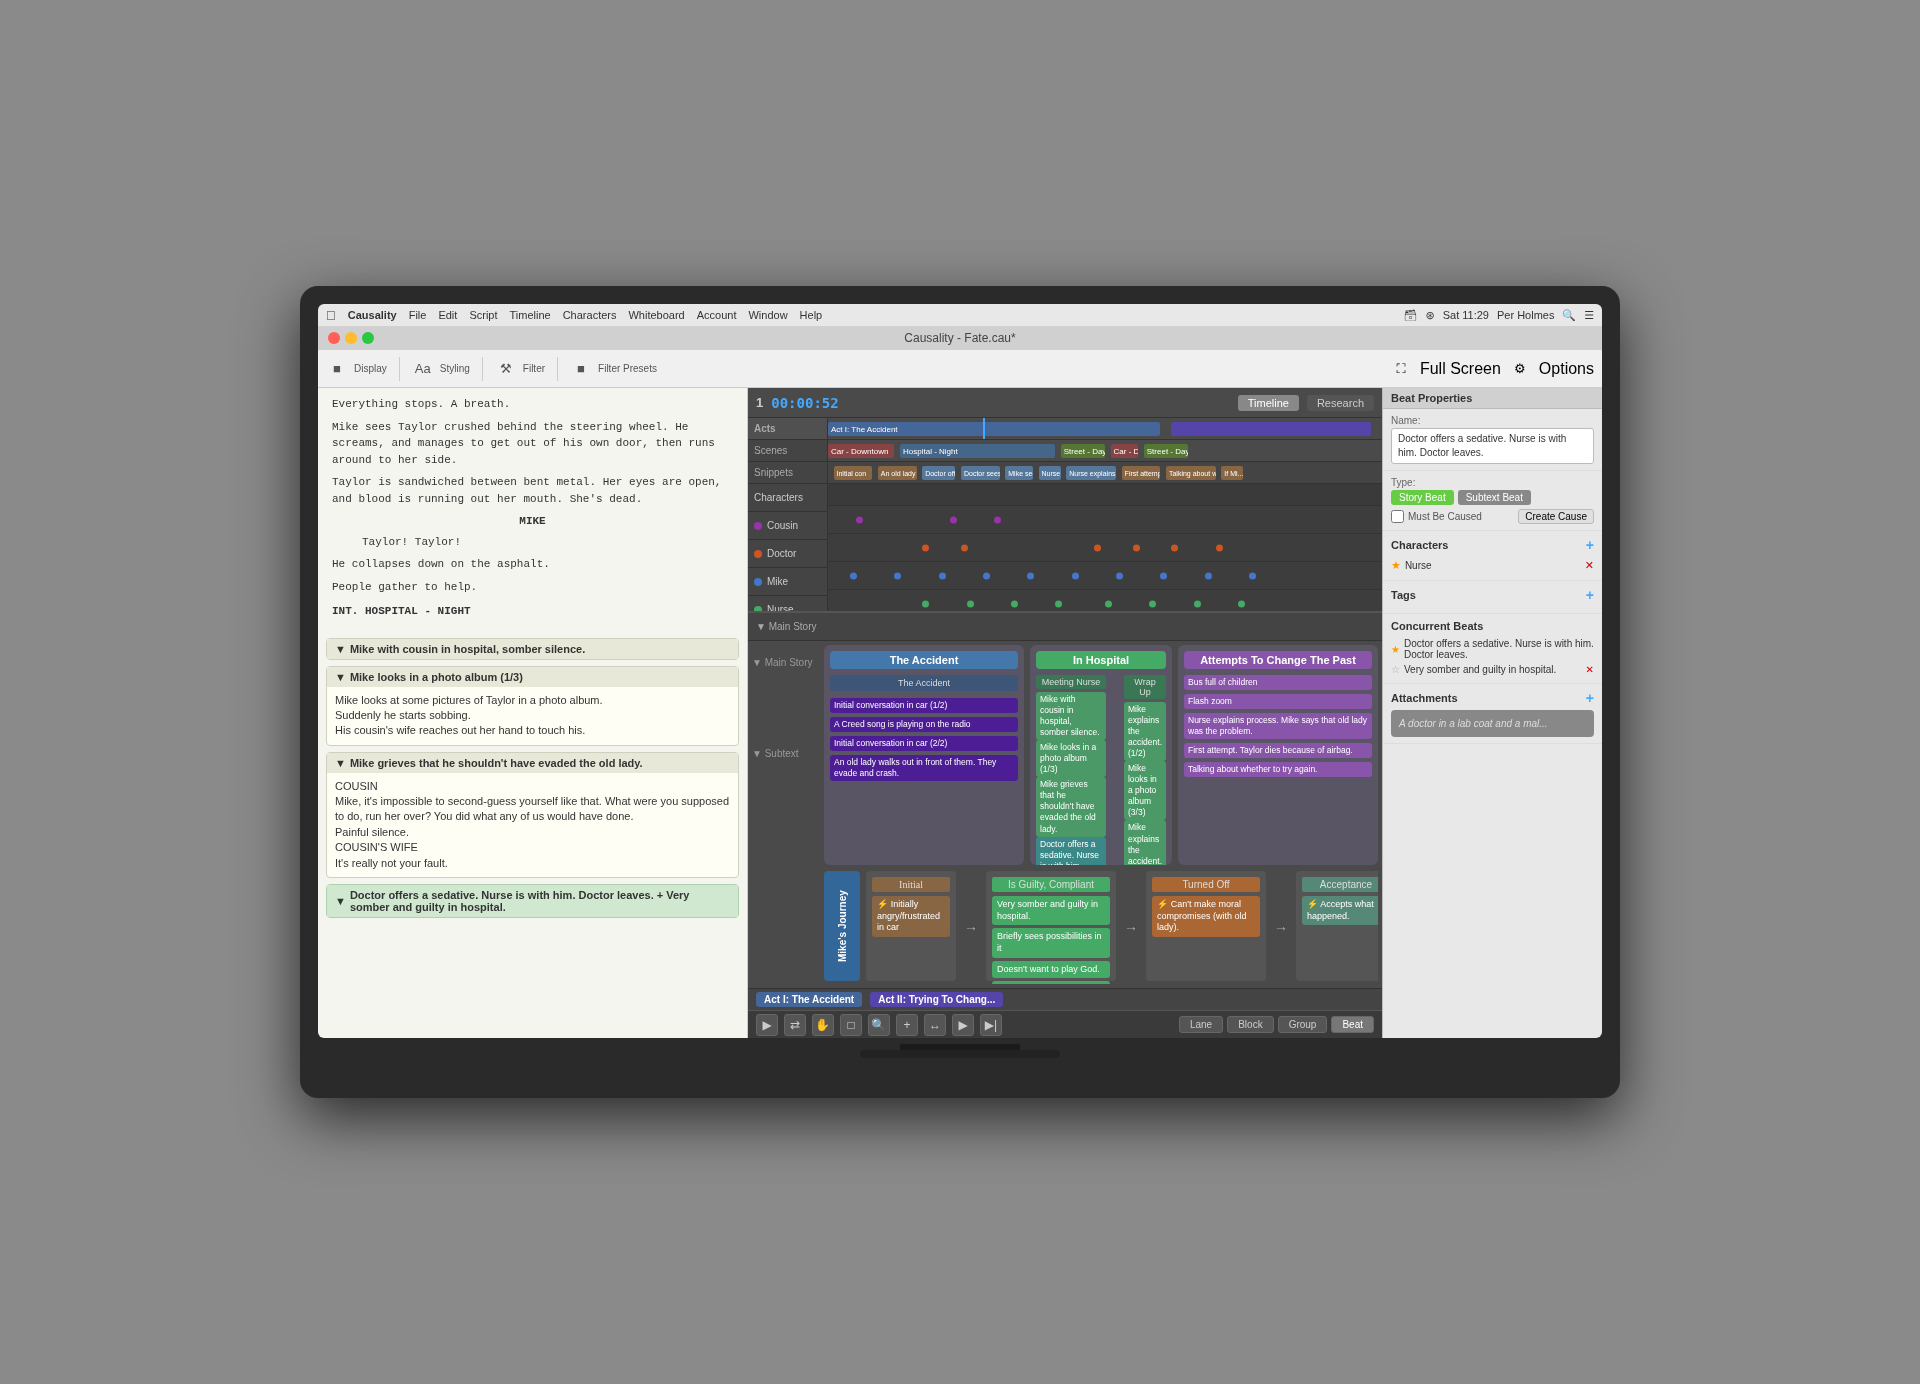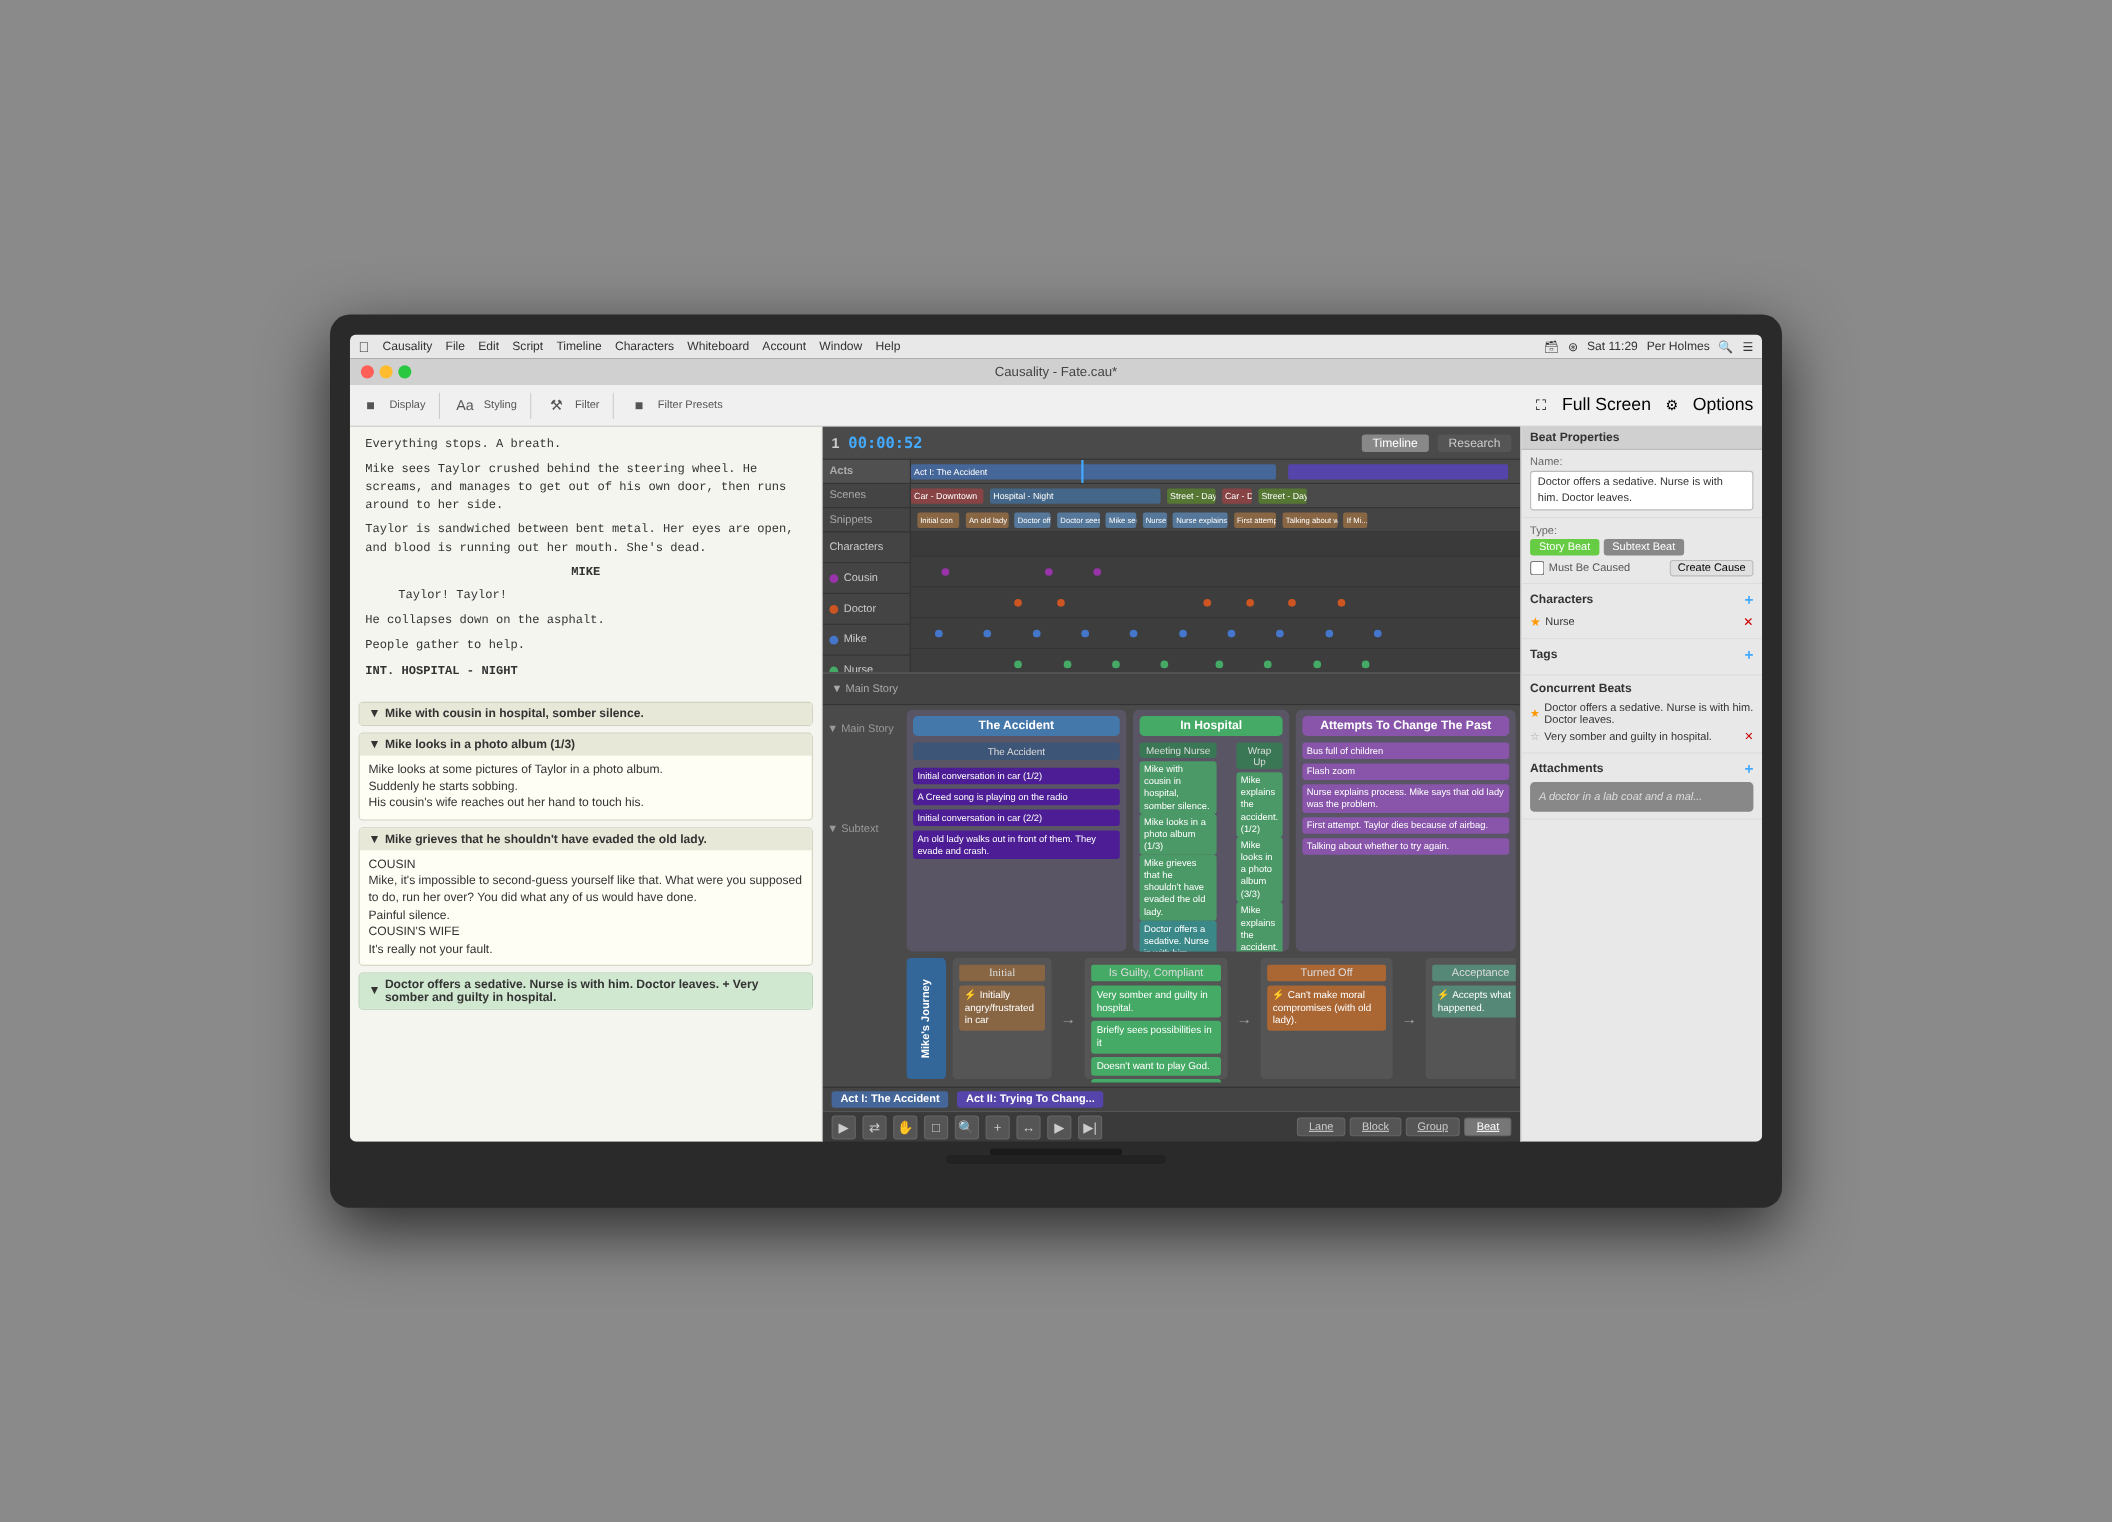--- a/index.html
+++ b/index.html
@@ -34,21 +34,21 @@
       font-size: 11px;
       color: #333;
       gap: 14px;
     }
     .menubar-left {
       display: flex;
       align-items: center;
       gap: 12px;
     }
     .apple-logo { font-size: 13px; color: #333; }
-    .app-name { font-weight: 400; }
+    .app-name { font-weight: 700; }
     .menu-item { cursor: default; }
     .menubar-right {
       margin-left: auto;
       display: flex;
       align-items: center;
       gap: 8px;
       font-size: 11px;
     }
     
     .titlebar {
@@ -348,21 +348,20 @@
       gap: 4px;
     }
     .status-view-btn {
       background: #555;
       border: 1px solid #666;
       border-radius: 3px;
       padding: 2px 10px;
       font-size: 10px;
       color: #ccc;
       cursor: pointer;
-      text-decoration: underline;
     }
     .status-view-btn.active {
       background: #777;
       color: #fff;
     }
     
     .playhead {
       position: absolute;
       top: 0;
       width: 2px;

